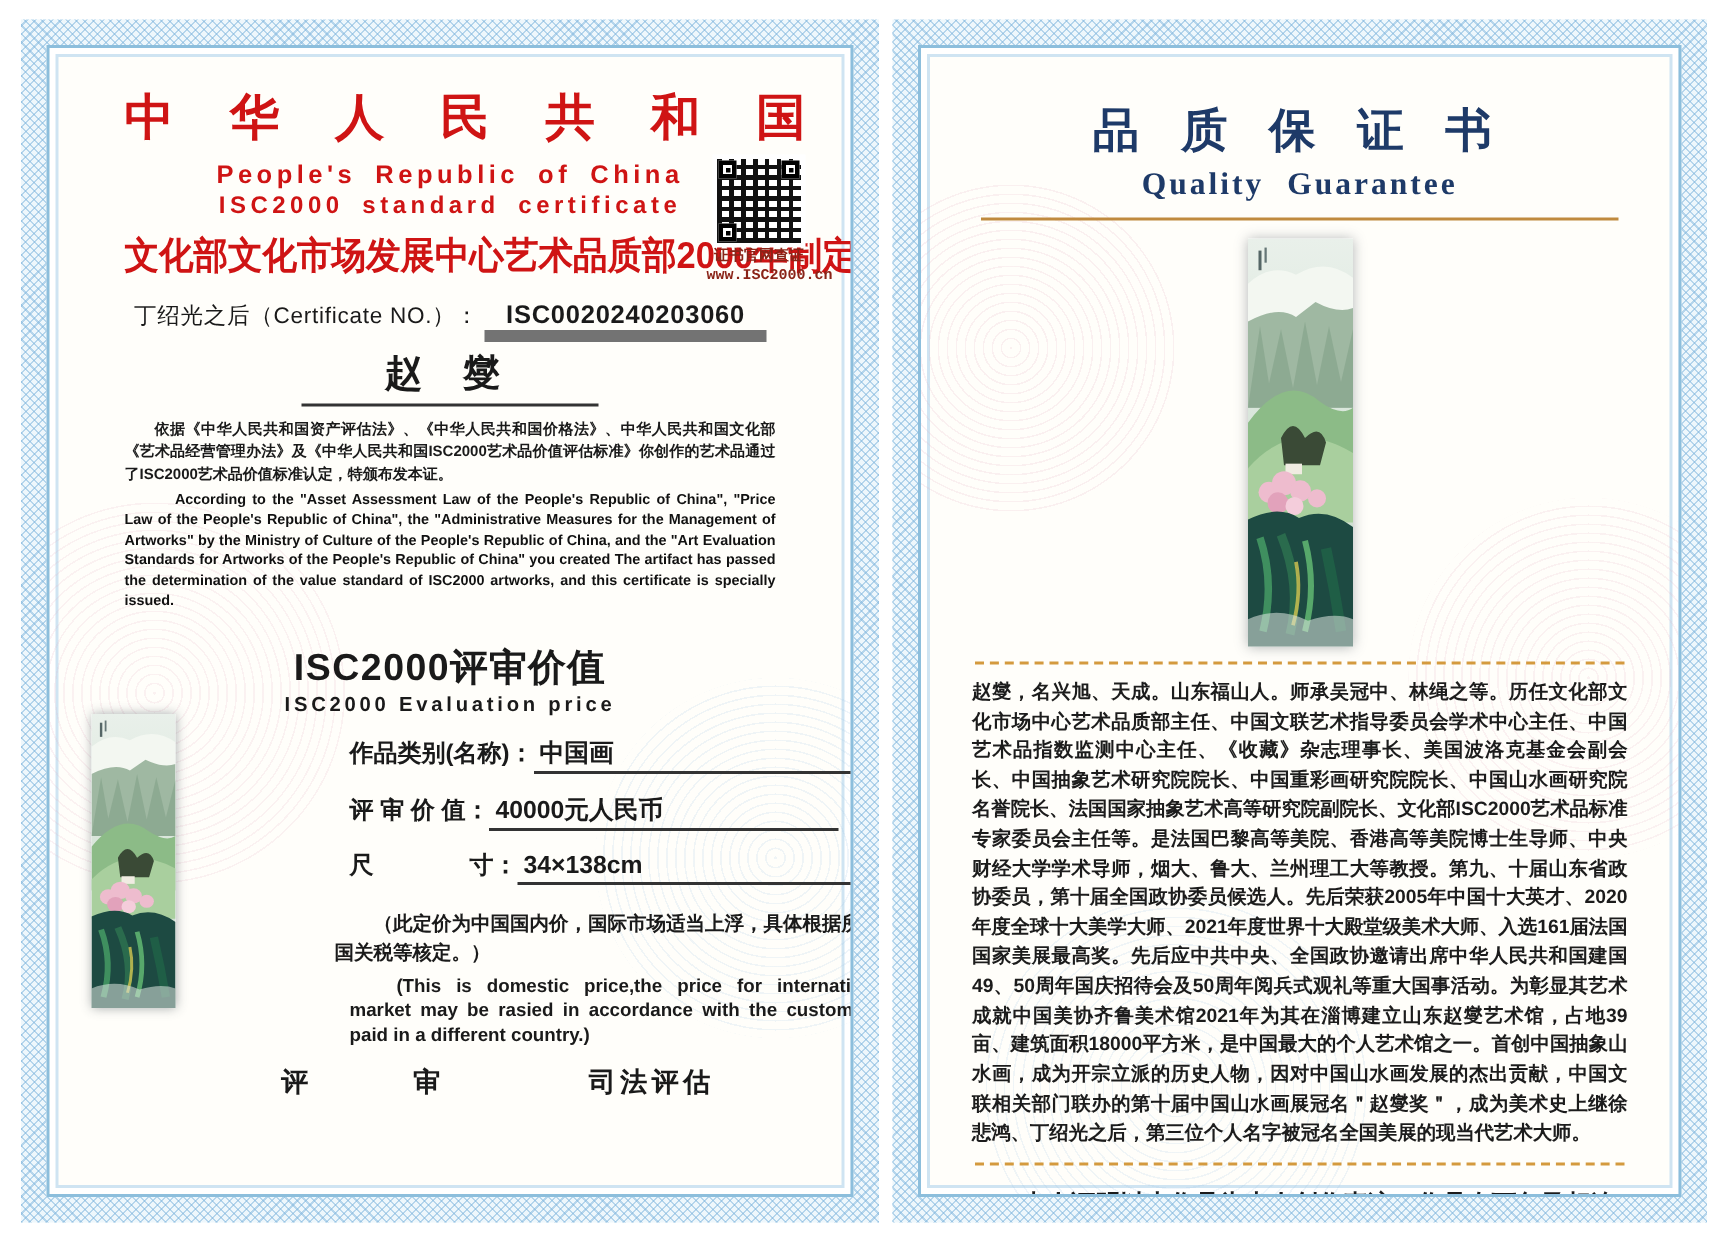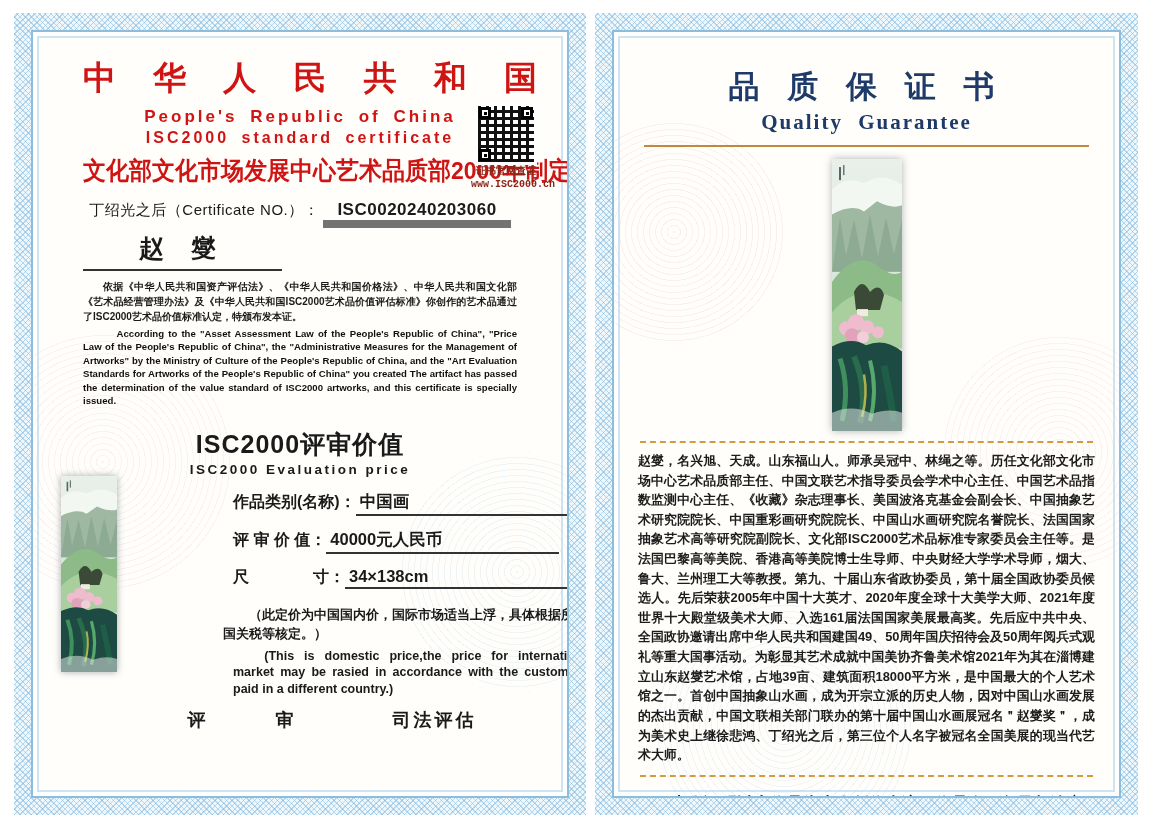--- a/index.html
+++ b/index.html
@@ -42,21 +42,21 @@
       outline:3px solid #fff;}
   .qr .f{position:absolute;width:12px;height:12px;background:#fff;border:3px solid #000;box-sizing:border-box;}
   .qr .f::after{content:"";position:absolute;inset:1.5px;background:#000;}
   .f1{left:1px;top:1px;} .f2{right:1px;top:1px;} .f3{left:1px;bottom:1px;}
   .qr-cap{font-size:10px;font-weight:bold;color:#8a2418;margin-top:3px;line-height:1.3;white-space:nowrap;font-family:Liberation Mono, monospace;}
 
   .certno{margin-top:14px;text-align:center;font-size:15px;}
   .certno .lbl{letter-spacing:.5px;}
   .certno .val{font-weight:bold;font-size:17px;border-bottom:8px solid #737373;padding:0 14px 1px;letter-spacing:.5px;}
 
-  .artist{margin-top:12px;}
+  .artist{margin-top:12px;text-align:center;}
   .artist span{display:inline-block;font-size:25px;font-weight:bold;letter-spacing:10px;border-bottom:2px solid #333;padding:0 56px 4px;}
 
   .body-cn{margin-top:8px;font-size:10px;font-weight:bold;line-height:1.5;text-align:justify;text-indent:2em;}
   .body-en{margin-top:3px;font-size:9.6px;font-weight:600;line-height:1.4;text-align:justify;text-indent:3.5em;color:#111;}
 
   .sec-cn{margin-top:20px;text-align:center;font-size:25px;font-weight:bold;letter-spacing:1px;}
   .sec-en{text-align:center;font-size:13.5px;font-weight:bold;letter-spacing:2.5px;margin-top:1px;}
 
   .fields{margin:14px 0 0 150px;}
   .frow{margin-top:13px;font-size:16px;font-weight:bold;white-space:nowrap;}
@@ -71,21 +71,21 @@
 
   .appraisal{position:relative;margin:10px 0 0 46px;display:flex;height:158px;}
   .app-col{position:relative;z-index:2;text-align:center;}
   .app-c1{flex:1.35;}
   .app-c2{flex:1;}
   .app-h{font-size:18px;font-weight:bold;}
   .app-h1{letter-spacing:26px;text-indent:26px;}
   .app-h2{letter-spacing:3px;}
 
   
-  .inner-r{position:absolute;inset:0;padding:34px 24px 10px;box-sizing:border-box;}
+  .inner-r{position:absolute;inset:0;padding:34px 34px 10px;box-sizing:border-box;}
   .navy{color:#1e3a68;}
   .rt-cn{font-family:"Liberation Serif",serif;font-size:31px;font-weight:bold;letter-spacing:10px;text-align:center;white-space:nowrap;}
   .rt-en{font-family:"Liberation Serif",serif;font-size:21px;font-weight:bold;letter-spacing:2px;word-spacing:8px;text-align:center;margin-top:2px;}
   .gold-line{height:2px;background:#c08a3e;margin:10px 6px 0;}
   .painting-b{width:70px;height:272px;margin:12px auto 0;box-shadow:0 0 8px rgba(60,70,80,.4);background:#fff;}
   .dash-sep{border-top:2px dashed #d49a3e;margin:10px 2px 0;}
   .bio{margin-top:8px;font-size:12.9px;font-weight:bold;line-height:1.52;text-align:justify;color:#1c1c1c;}
   .statement{margin-top:12px;font-size:16.5px;font-weight:bold;line-height:1.75;text-indent:2em;}
 </style>
 </head>

